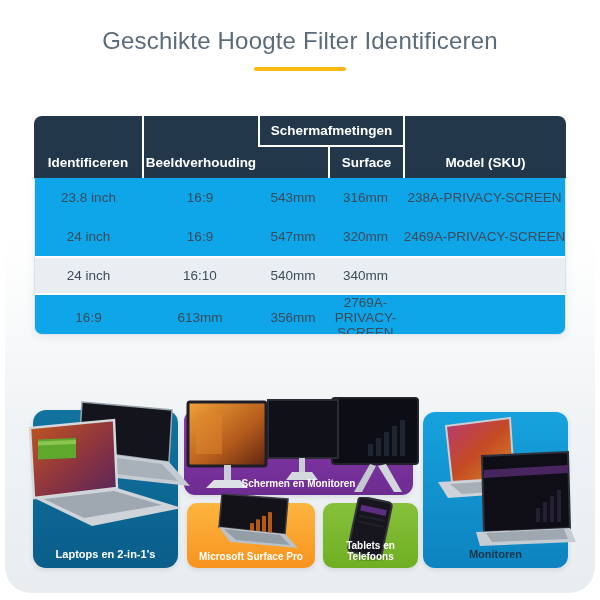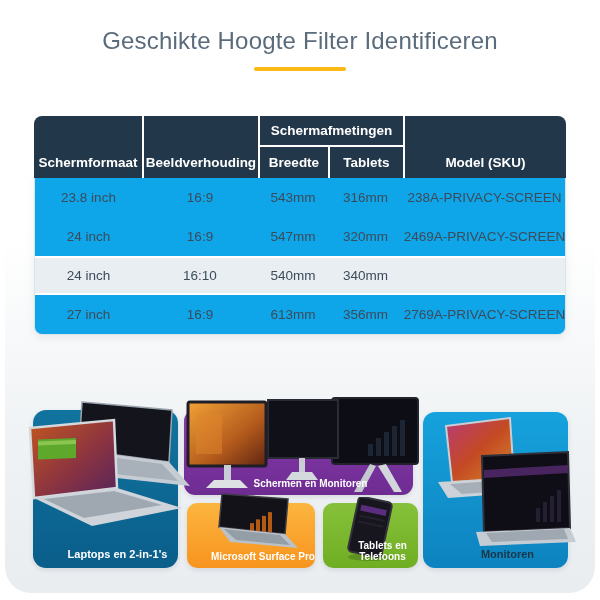--- a/index.html
+++ b/index.html
@@ -36,42 +36,41 @@
   .subtitle { position:absolute; top:377px; left:0; width:100%; text-align:center;
               font-size:13px; font-weight:bold; color:#29aae2; }
 
   
   .card { position:absolute; border-radius:13px; box-shadow:0 2px 5px rgba(30,50,70,0.12); }
   .card-laptops  { left:33px;  top:410px; width:145px; height:158px; background:linear-gradient(180deg,#11739f,#0a5e8a); }
   .card-monitors { left:184px; top:410px; width:229px; height:85px;  background:linear-gradient(180deg,#8a3bad,#6e2c92); border-radius:11px; }
   .card-surface  { left:187px; top:503px; width:128px; height:65px;  background:linear-gradient(180deg,#fcb53f,#f7941e); border-radius:10px; }
   .card-tablets  { left:323px; top:503px; width:95px;  height:65px;  background:linear-gradient(180deg,#87c13b,#6fae22); border-radius:10px;padding-left:43px; }
   .card-macbooks { left:423px; top:412px; width:145px; height:156px; background:linear-gradient(180deg,#16a2dd,#0d83bf); border-radius:12px; }
-  .card-label { position:absolute; bottom:8px; left:12px; width:100%; text-align:center;
+  .card-label { position:absolute; bottom:8px; left:0; width:100%; text-align:center;
                 font-size:11px; font-weight:bold; color:#ffffff; z-index:3; }
   .card-label.small { font-size:10px; bottom:6px; }
   .card-label.dark { color:#1b3648; }
   .illus { position:absolute; z-index:1; }
 </style>
 </head>
 <body>
 
 <div class="stage">
   <div class="canvas"></div>
 
   <div class="page-title">Geschikte Hoogte Filter Identificeren</div>
   <div class="title-underline"></div>
 
   <div class="spec-table">
     <div class="thead">
-      <div class="hcell h-schermformaat">Schermformaat</div>
+      <div class="hcell h-schermformaat">Identificeren</div>
       <div class="hcell h-beeldverhouding">Beeldverhouding</div>
       <div class="hcell h-schermafmetingen">Schermafmetingen</div>
-      <div class="hcell h-breedte">Breedte</div>
-      <div class="hcell h-hoogte">Tablets</div>
+      <div class="hcell h-hoogte">Surface</div>
       <div class="hcell h-model">Model (SKU)</div>
     </div>
     <div class="tbody">
       <div class="trow">
         <div>23.8 inch</div>
         <div>16:9</div>
         <div>543mm</div>
         <div>316mm</div>
         <div>238A-PRIVACY-SCREEN</div>
       </div>
@@ -82,21 +81,20 @@
         <div>320mm</div>
         <div>2469A-PRIVACY-SCREEN</div>
       </div>
       <div class="trow alt">
         <div>24 inch</div>
         <div>16:10</div>
         <div>540mm</div>
         <div>340mm</div>
       </div>
       <div class="trow">
-        <div>27 inch</div>
         <div>16:9</div>
         <div>613mm</div>
         <div>356mm</div>
         <div>2769A-PRIVACY-SCREEN</div>
       </div>
     </div>
   </div>
 
 
   <div class="card card-laptops">

